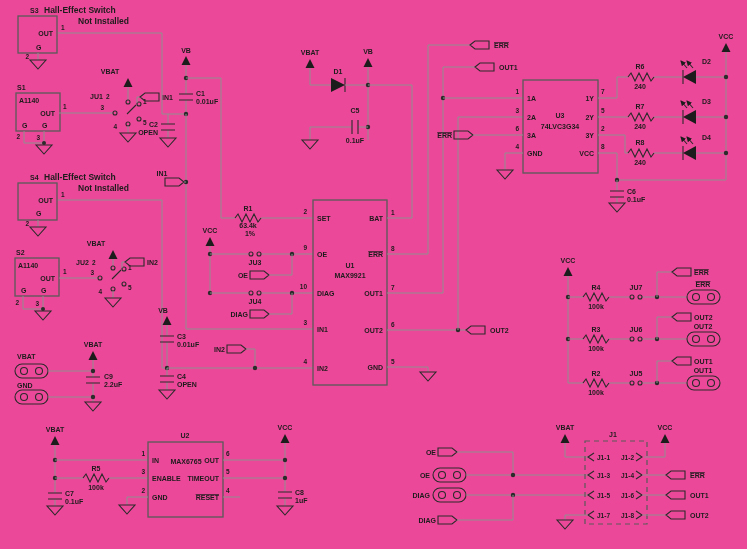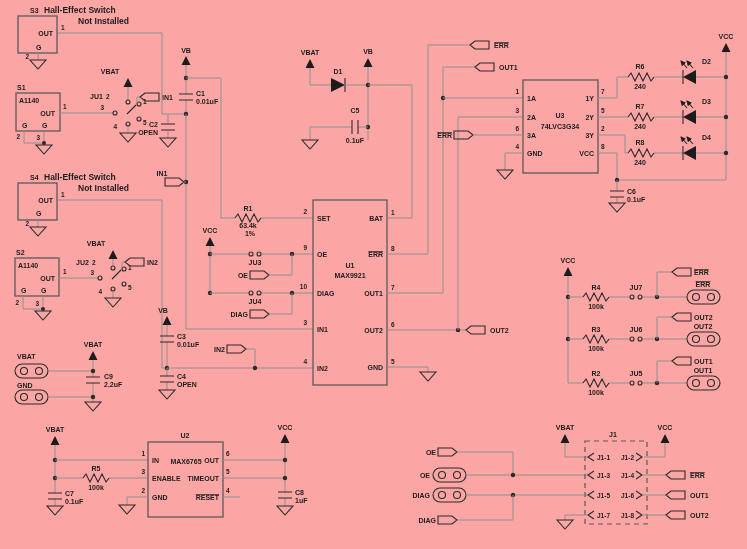--- a/index.html
+++ b/index.html
@@ -1,16 +1,16 @@
 <!DOCTYPE html>
 <html><head>
 <meta charset="utf-8">
 <style>
   html,body{margin:0;padding:0;background:#fff;}
-  .canvas{position:relative;width:747px;height:549px;background:#fca5a5;overflow:hidden;}
+  .canvas{position:relative;width:747px;height:549px;background:#ec4899;overflow:hidden;}
   svg text{font-family:"Liberation Sans",sans-serif;font-weight:bold;font-size:7px;fill:#1c1c1c;}
   .t9{font-size:8.5px;}
   .sm{font-size:6.5px;}
   .mid{text-anchor:middle;}
   .end{text-anchor:end;}
   .ov{text-decoration:overline;}
   .w{fill:none;stroke:#8f8f8f;stroke-width:1;}
   .k{fill:none;stroke:#2b2b2b;stroke-width:1.1;}
   .box{fill:none;stroke:#5a5a5a;stroke-width:1.3;}
   .fillk{fill:#1c1c1c;stroke:none;}

